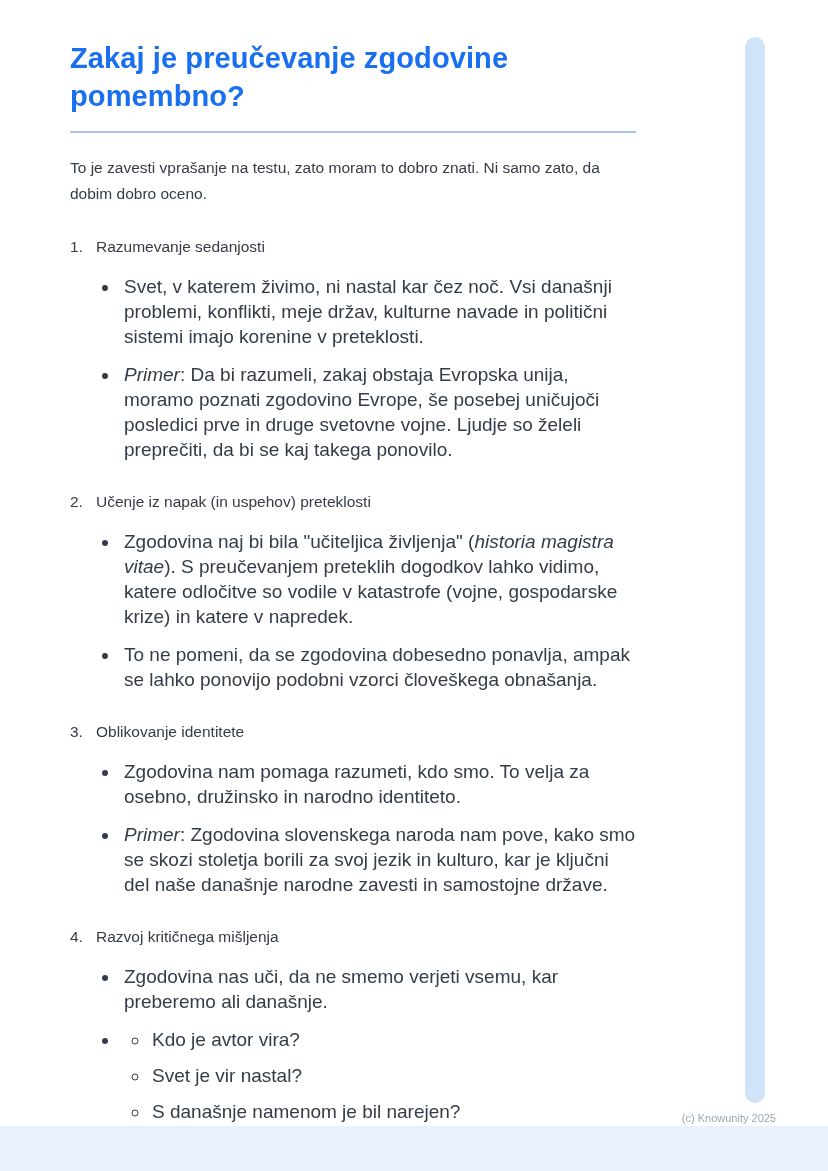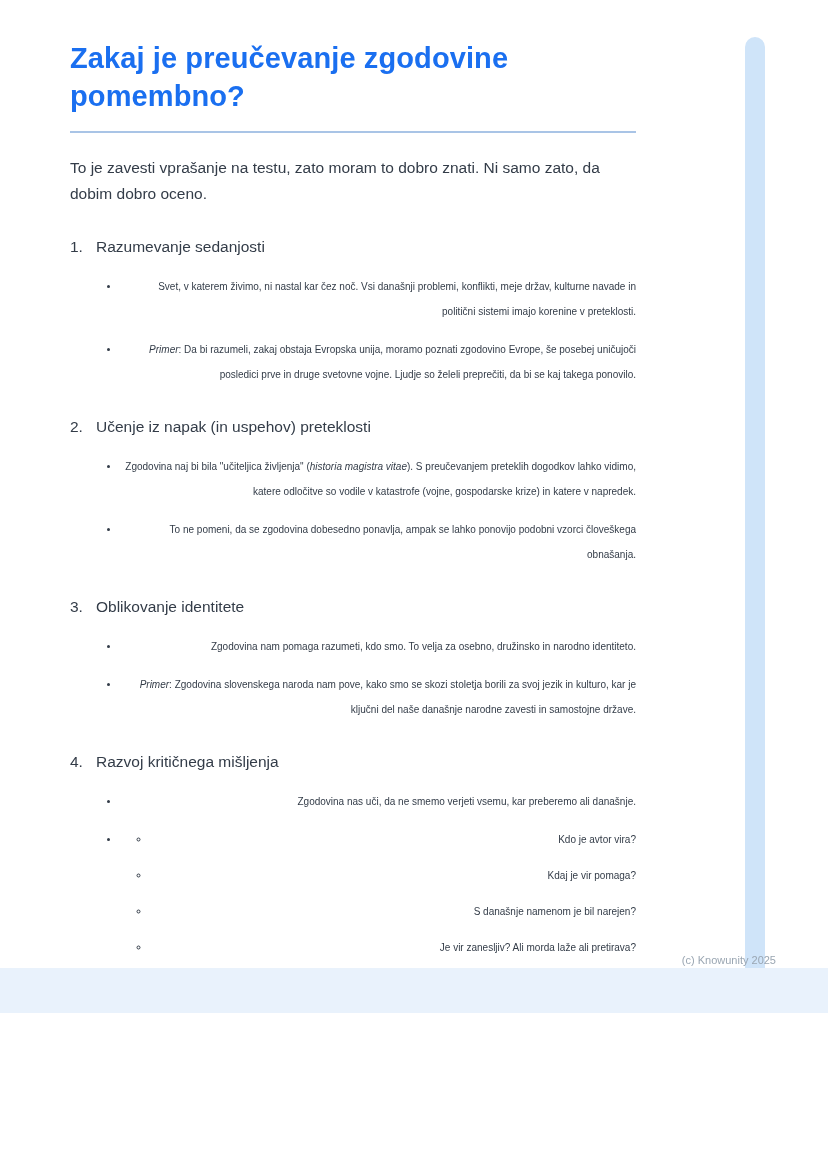--- a/index.html
+++ b/index.html
@@ -1,20 +1,20 @@
 <!DOCTYPE html>
 <html style="--accent: #1a6ff0; --divider: #a9c4e6; --strip: #cfe4f9; --band: #e9f2fc;"><head>
 <meta charset="utf-8">
 <style>
   * { margin:0; padding:0; box-sizing:border-box; }
   html, body { background:#ffffff; }
   body { font-family:"Liberation Sans", sans-serif; }
 
   .page {
-    position:relative; width:828px; height:1013px;
+    position:relative; width:828px; height:1171px;
     background:#ffffff; overflow:hidden;
   }
   .content {
     position:absolute; left:70px; top:40px; width:566px;
     color:#333c48;
   }
   h1.title {
     font-size:29px; line-height:1.3; font-weight:700;
     color:var(--accent, #1a6ff0);
     margin-bottom:16px; letter-spacing:0.1px;
@@ -27,22 +27,22 @@
   .intro { font-size:15.5px; line-height:26px; }
 
   ol.sections { list-style:none; margin-top:28px; }
   .section { margin-bottom:28px; }
   .section-heading { font-size:15.5px; line-height:24px; display:flex; }
   .sec-num { flex:0 0 auto; width:26px; }
   .sec-title { font-weight:400; }
 
   ul.bullets { list-style:disc; padding-left:50px; margin-top:15px; }
   ul.bullets > li {
-    font-size:10px; line-height:25px;
-    margin-bottom:13px; padding-left:4px;text-align:right;
+    font-size:19px; line-height:25px;
+    margin-bottom:13px; padding-left:4px;
   }
   .it { font-style:italic; }
 
   ul.sub { list-style:circle; padding-left:26px; margin-top:11px; }
   ul.sub > li { margin-bottom:11px; padding-left:2px; }
 
   .footer {
     position:absolute; right:52px; bottom:47px;
     font-size:11px; color:#9aa6b2;
   }
@@ -97,21 +97,21 @@
         </li>
         <li class="section">
           <div class="section-heading">
             <span class="sec-num">4.</span>
             <span class="sec-title">Razvoj kritičnega mišljenja</span>
           </div>
           <ul class="bullets">
             <li><span>Zgodovina nas uči, da ne smemo verjeti vsemu, kar preberemo ali današnje.</span></li>
             <li><ul class="sub">
                 <li>Kdo je avtor vira?</li>
-                <li>Kdaj je vir pomaga?</li>
+                <li>Svet je vir nastal?</li>
                 <li>S današnje namenom je bil narejen?</li>
                 <li>Je vir zanesljiv? Ali morda laže ali pretirava?</li>
               </ul></li>
           </ul>
         </li>
       </ol>
   </div>
   <div class="scrollbar"></div>
   <div class="bottom-band"></div>
   <div class="footer">(c) Knowunity 2025</div>

